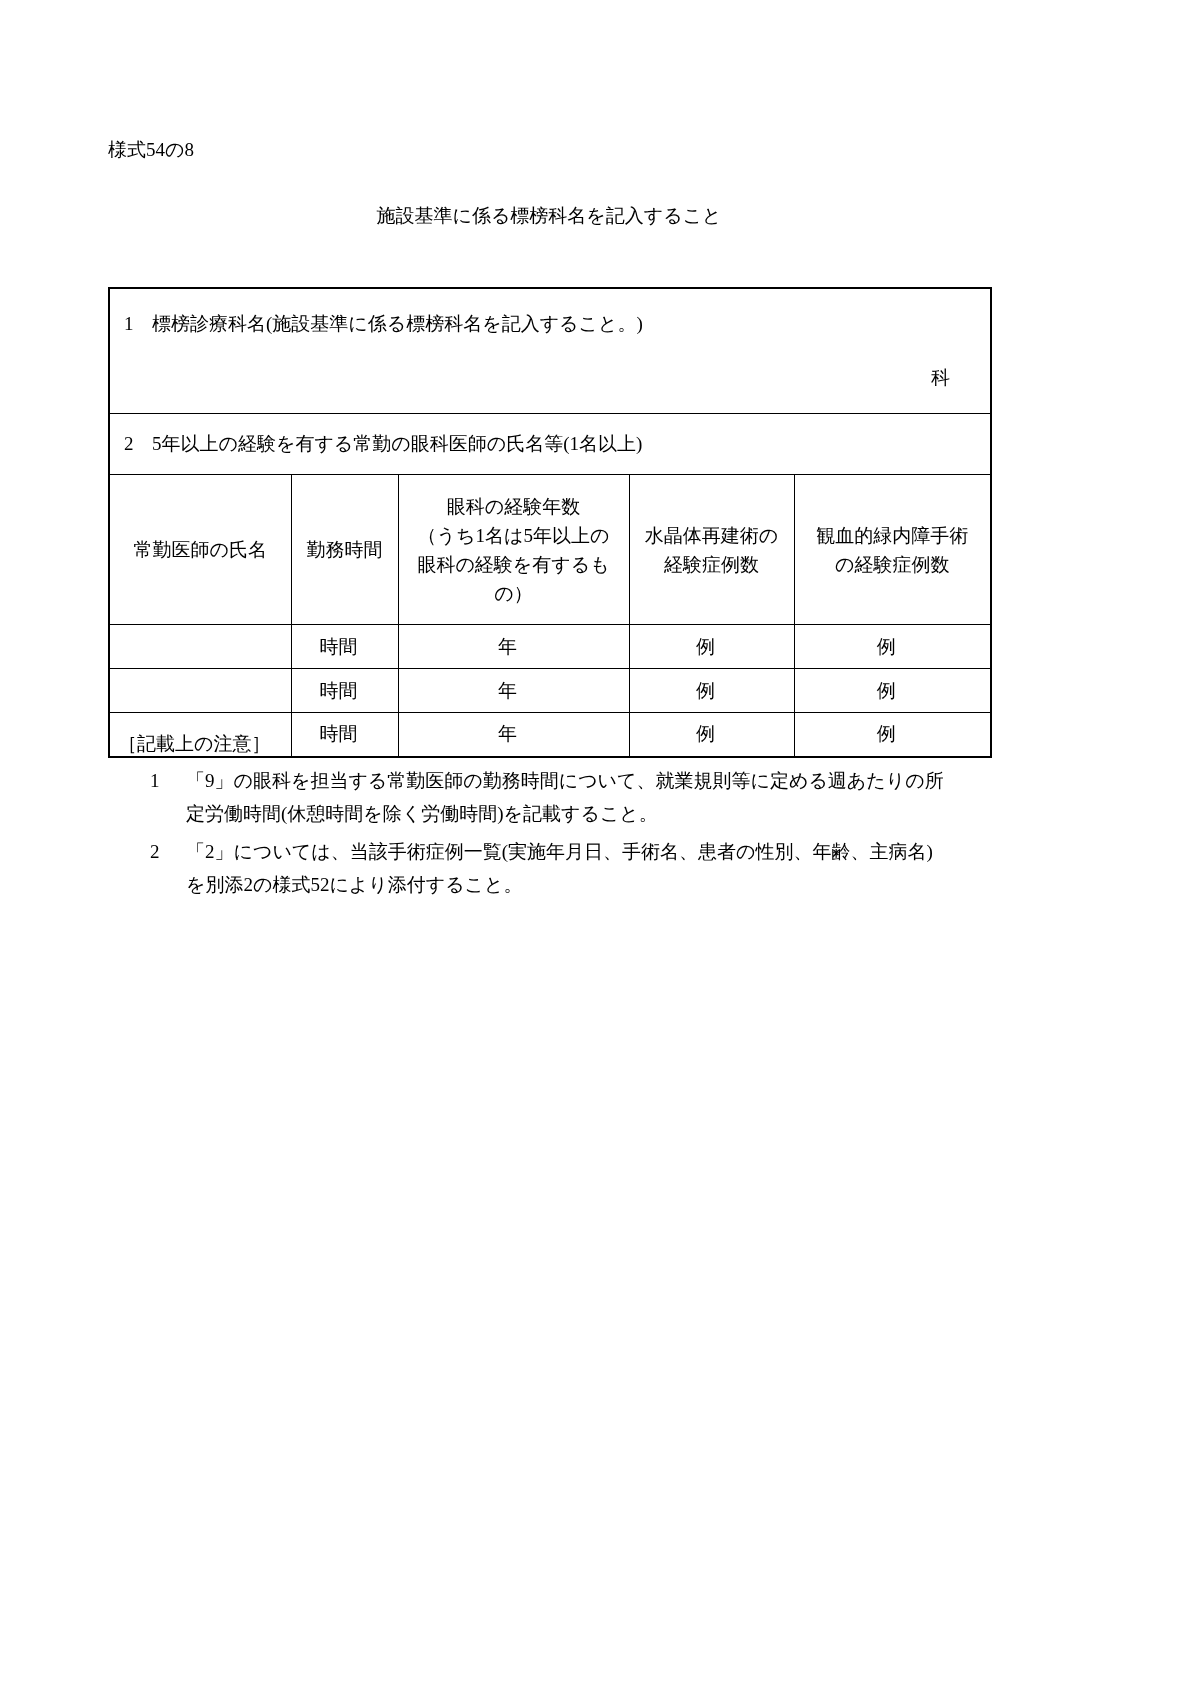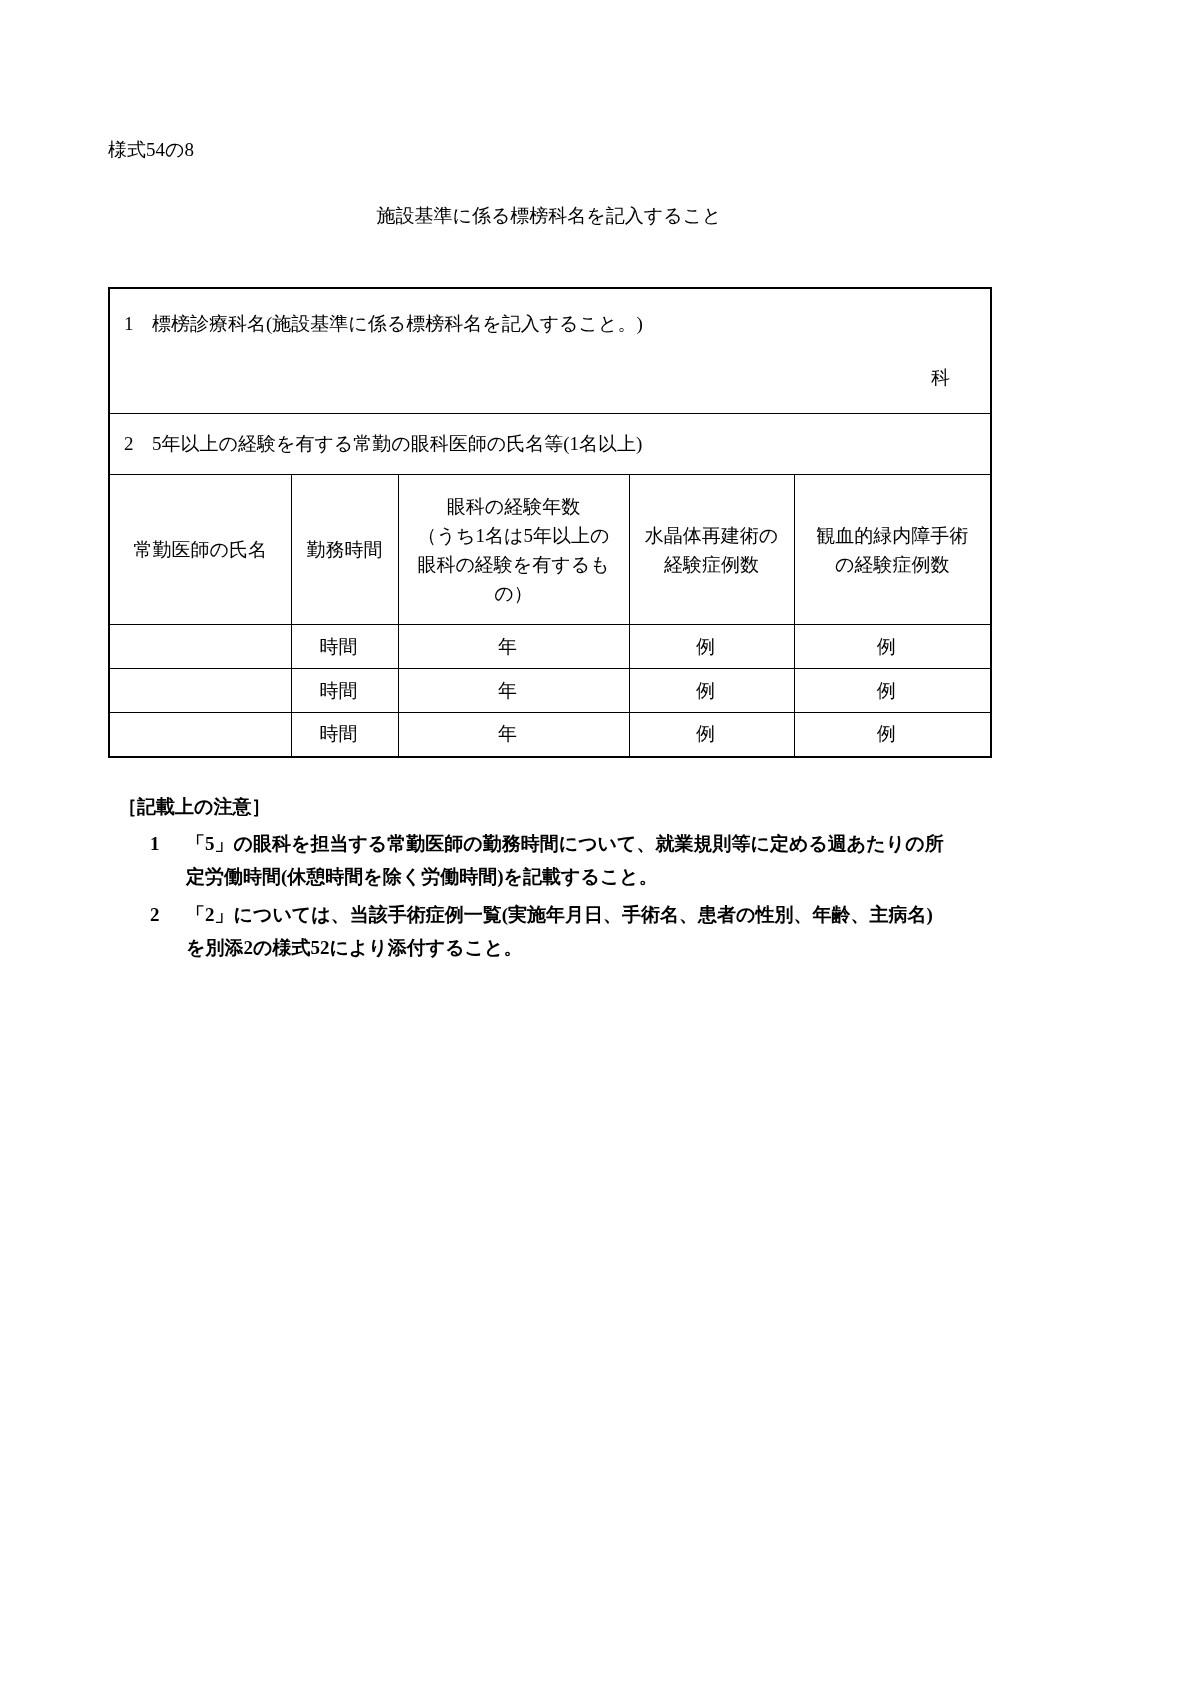--- a/index.html
+++ b/index.html
@@ -32,21 +32,21 @@
   .sec-num { display:inline-block; width:28px; }
   .row-sec1 td { height:101px; }
   .dept-line { display:flex; align-items:center; margin-top:28px; padding-right:26px; }
   .dept-fill { flex:1; height:26px; }
   .row-sec2 td { height:42px; vertical-align:middle; padding:17px 14px; text-align:left; }
   .row-headers th {
     height:150px; text-align:center; vertical-align:middle;
     line-height:29px; white-space:pre-line; padding:0 4px;
   }
   .row-data td { height:44px; text-align:center; vertical-align:middle; padding-right:12px;margin-left:19px; }
-  .notes { position:absolute; left:118px; top:792px; width:900px;font-weight:bold; }
+  .notes { position:absolute; left:118px; top:729px; width:900px; }
   .note-heading { line-height:30px; }
   .note-item { display:flex; margin-top:5px; line-height:33px; }
   .note-num { width:68px; padding-left:32px; flex:none; }
   .note-text { white-space:pre-line; flex:1; }
 </style>
 </head>
 <body>
 
 <div class="page">
 
@@ -110,21 +110,21 @@
         <td>例</td>
         <td>例</td>
       </tr>
     </tbody>
   </table>
 
   <div class="notes">
     <div class="note-heading">［記載上の注意］</div>
     <div class="note-item">
       <span class="note-num">1</span>
-      <span class="note-text">「5」の眼科を担当する常勤医師の勤務時間について、就業規則等に定める週あたりの所
+      <span class="note-text">「9」の眼科を担当する常勤医師の勤務時間について、就業規則等に定める週あたりの所
 定労働時間(休憩時間を除く労働時間)を記載すること。</span>
     </div>
     <div class="note-item">
       <span class="note-num">2</span>
       <span class="note-text">「2」については、当該手術症例一覧(実施年月日、手術名、患者の性別、年齢、主病名)
 を別添2の様式52により添付すること。</span>
     </div>
   </div>
 
 </div>

